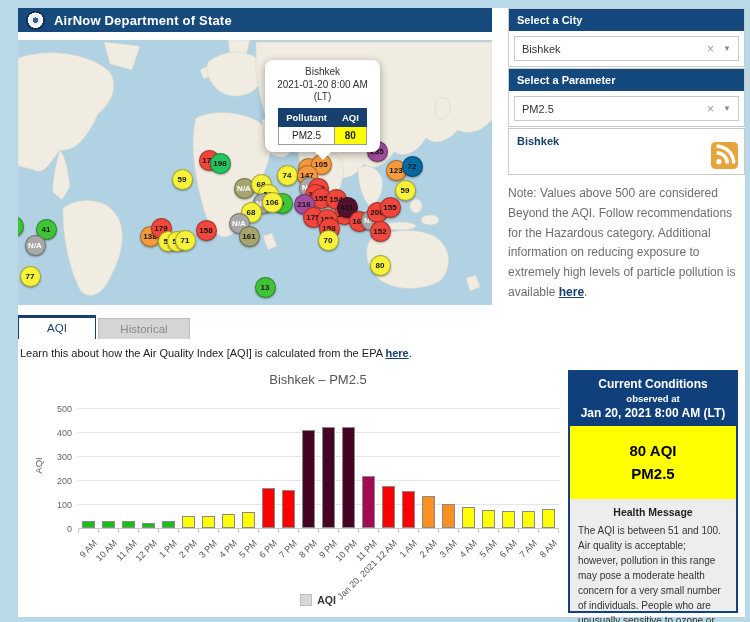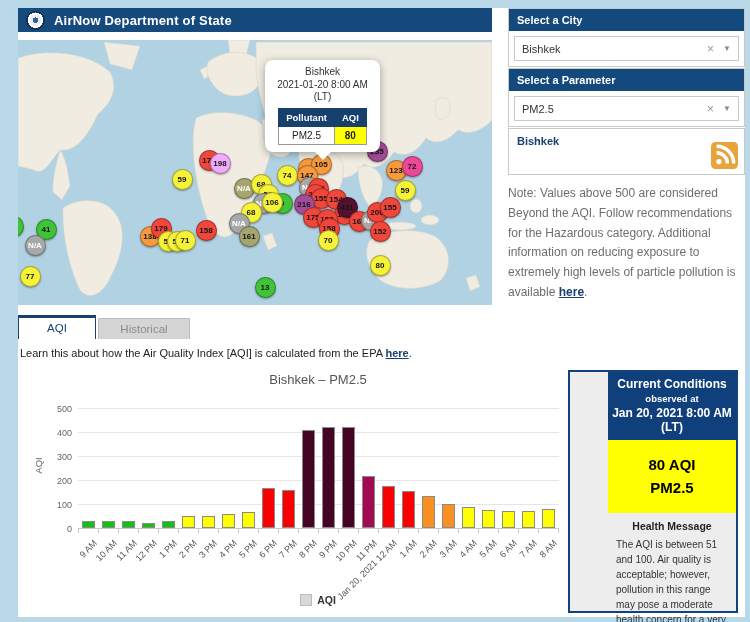--- a/index.html
+++ b/index.html
@@ -73,21 +73,21 @@
   .bar{ position:absolute; bottom:0; width:13px; border:1px solid #8a8a8a; }
   .xtick{ position:absolute; top:161px; width:1px; height:4px; background:#c9c9c9; }
   .xlabel{ position:absolute; font-size:9px; color:#555; white-space:nowrap;
     transform:translateX(-100%) rotate(-45deg); transform-origin:right top; }
   #legend{ position:absolute; left:50px; top:226px; width:480px; display:flex; justify-content:center; align-items:center; }
   #legend .swatch{ width:12px; height:12px; background:#d8d8d8; border:1px solid #bbb; margin-right:5px; }
   #legend .ltext{ font-size:10.5px; font-weight:bold; color:#333; }
 
   
   #conditions{ position:absolute; left:550px; top:362px; width:170px; height:243px;
-    border:2px solid #12427d; background:#ededed;padding-left:38px; }
+    border:2px solid #12427d; background:#ededed; }
   #conditions .chead{ background:#10407c; color:#fff; text-align:center; padding:5px 4px 6px 4px; }
   #conditions .chead .l1{ font-size:12px; font-weight:bold; }
   #conditions .chead .l2{ font-size:9.5px; font-weight:bold; margin:2px 0; }
   #conditions .chead .l3{ font-size:12px; font-weight:bold; }
   #conditions .cyellow{ background:#ffff00; text-align:center; padding:13px 4px; color:#000; }
   #conditions .cyellow div{ font-size:15px; font-weight:bold; line-height:1.55; }
   #conditions .chealth{ padding:7px 8px; }
   #conditions .chealth .htitle{ text-align:center; font-size:10.5px; font-weight:bold; color:#222; margin-bottom:5px; }
   #conditions .chealth .htext{ font-size:10px; color:#333; line-height:1.5; }
 </style>
@@ -126,21 +126,21 @@
         <path d="M448,238 l10,-3 l4,12 l-10,4 z"></path>
       </g>
     </svg>
 
     <div id="map-markers">
         <div class="marker" style="left: -15.5px; top: 175.5px; background: rgb(63, 195, 55); z-index: 1; color: rgb(20, 20, 20);"></div>
         <div class="marker" style="left: 17.5px; top: 178.5px; background: rgb(63, 195, 55); z-index: 2; color: rgb(20, 20, 20);">41</div>
         <div class="marker" style="left: 6.5px; top: 194.5px; background: rgb(168, 168, 168); z-index: 3; color: rgb(255, 255, 255);">N/A</div>
         <div class="marker" style="left: 1.5px; top: 225.5px; background: rgb(246, 242, 58); z-index: 4; color: rgb(20, 20, 20);">77</div>
         <div class="marker" style="left: 180.5px; top: 109.5px; background: rgb(240, 70, 59); z-index: 5; color: rgb(20, 20, 20);">176</div>
-        <div class="marker" style="left: 191.5px; top: 112.5px; background: #f0abfc; z-index: 6; color: rgb(20, 20, 20); text-align: center;">198</div>
+        <div class="marker" style="left: 191.5px; top: 112.5px; background: #22c55e; z-index: 6; color: rgb(20, 20, 20); text-align: center;">198</div>
         <div class="marker" style="left: 153.5px; top: 128.5px; background: rgb(246, 242, 58); z-index: 7; color: rgb(20, 20, 20);">59</div>
         <div class="marker" style="left: 121.5px; top: 185.5px; background: rgb(247, 154, 61); z-index: 8; color: rgb(20, 20, 20);">138</div>
         <div class="marker" style="left: 132.5px; top: 177.5px; background: rgb(240, 70, 59); z-index: 9; color: rgb(20, 20, 20);">179</div>
         <div class="marker" style="left: 139.5px; top: 190.5px; background: rgb(246, 242, 58); z-index: 10; color: rgb(20, 20, 20);">57</div>
         <div class="marker" style="left: 148.5px; top: 190.5px; background: rgb(246, 242, 58); z-index: 11; color: rgb(20, 20, 20);">59</div>
         <div class="marker" style="left: 156.5px; top: 189.5px; background: rgb(246, 242, 58); z-index: 12; color: rgb(20, 20, 20);">71</div>
         <div class="marker" style="left: 177.5px; top: 179.5px; background: rgb(240, 70, 59); z-index: 13; color: rgb(20, 20, 20);">158</div>
         <div class="marker" style="left: 215.5px; top: 137.5px; background: rgb(164, 165, 111); z-index: 14; color: rgb(255, 255, 255);">N/A</div>
         <div class="marker" style="left: 232.5px; top: 133.5px; background: rgb(246, 242, 58); z-index: 15; color: rgb(20, 20, 20);">68</div>
         <div class="marker" style="left: 239.5px; top: 143.5px; background: rgb(246, 242, 58); z-index: 16; color: rgb(20, 20, 20);">59</div>
@@ -166,21 +166,21 @@
         <div class="marker" style="left: 298.5px; top: 168.5px; background: rgb(240, 70, 59); z-index: 36; color: rgb(20, 20, 20);">153</div>
         <div class="marker" style="left: 300.5px; top: 177.5px; background: rgb(240, 70, 59); z-index: 37; color: rgb(20, 20, 20);">158</div>
         <div class="marker" style="left: 299.5px; top: 189.5px; background: rgb(246, 242, 58); z-index: 38; color: rgb(20, 20, 20);">70</div>
         <div class="marker" style="left: 330.5px; top: 170.5px; background: rgb(240, 70, 59); z-index: 39; color: rgb(20, 20, 20);">167</div>
         <div class="marker" style="left: 342.5px; top: 169.5px; background: rgb(168, 168, 168); z-index: 40; color: rgb(255, 255, 255);">N/A</div>
         <div class="marker" style="left: 348.5px; top: 161.5px; background: rgb(240, 70, 59); z-index: 41; color: rgb(20, 20, 20);">200</div>
         <div class="marker" style="left: 361.5px; top: 156.5px; background: rgb(240, 70, 59); z-index: 42; color: rgb(20, 20, 20);">155</div>
         <div class="marker" style="left: 351.5px; top: 180.5px; background: rgb(240, 70, 59); z-index: 43; color: rgb(20, 20, 20);">152</div>
         <div class="marker" style="left: 348.5px; top: 100.5px; background: rgb(162, 76, 155); z-index: 44; color: rgb(20, 20, 20);">235</div>
         <div class="marker" style="left: 367.5px; top: 119.5px; background: rgb(247, 154, 61); z-index: 45; color: rgb(20, 20, 20);">123</div>
-        <div class="marker" style="left: 383.5px; top: 115.5px; background: #ec4899; z-index: 46; color: rgb(20, 20, 20);">72</div>
+        <div class="marker" style="left: 383.5px; top: 115.5px; background: #0369a1; z-index: 46; color: rgb(20, 20, 20);">72</div>
         <div class="marker" style="left: 376.5px; top: 139.5px; background: rgb(246, 242, 58); z-index: 47; color: rgb(20, 20, 20);">59</div>
         <div class="marker" style="left: 351.5px; top: 214.5px; background: rgb(246, 242, 58); z-index: 48; color: rgb(20, 20, 20);">80</div>
         <div class="marker" style="left: 236.5px; top: 236.5px; background: rgb(63, 195, 55); z-index: 49; color: rgb(20, 20, 20);">13</div>
       </div>
 
     <div class="popup">
       <div class="ptitle">Bishkek</div>
       <div class="ptitle">2021-01-20 8:00 AM (LT)</div>
       <table>
         <tbody>

